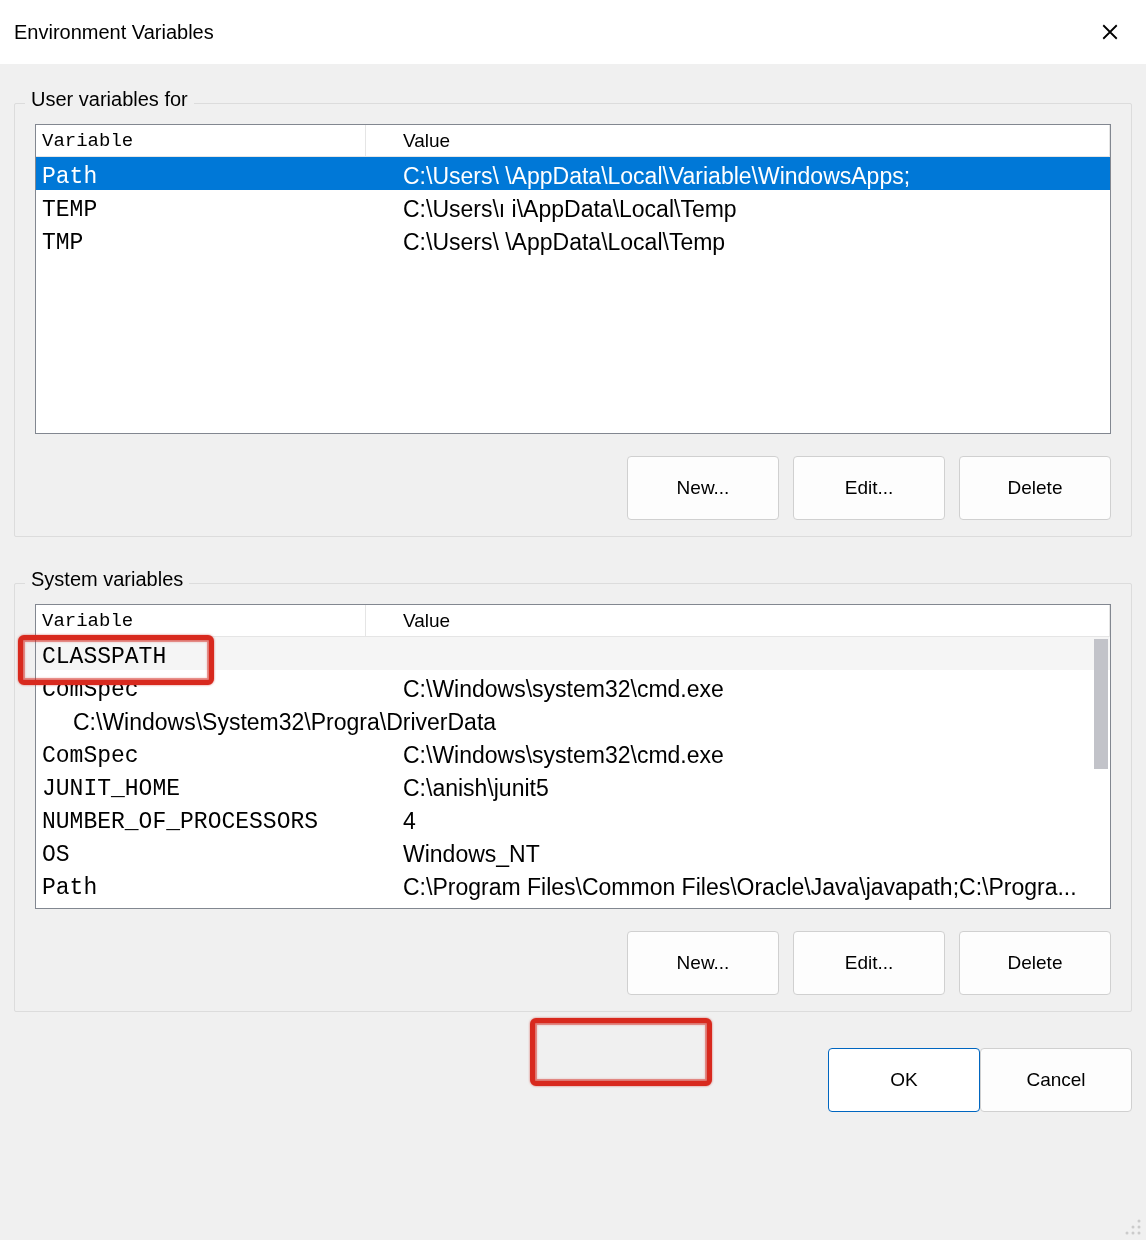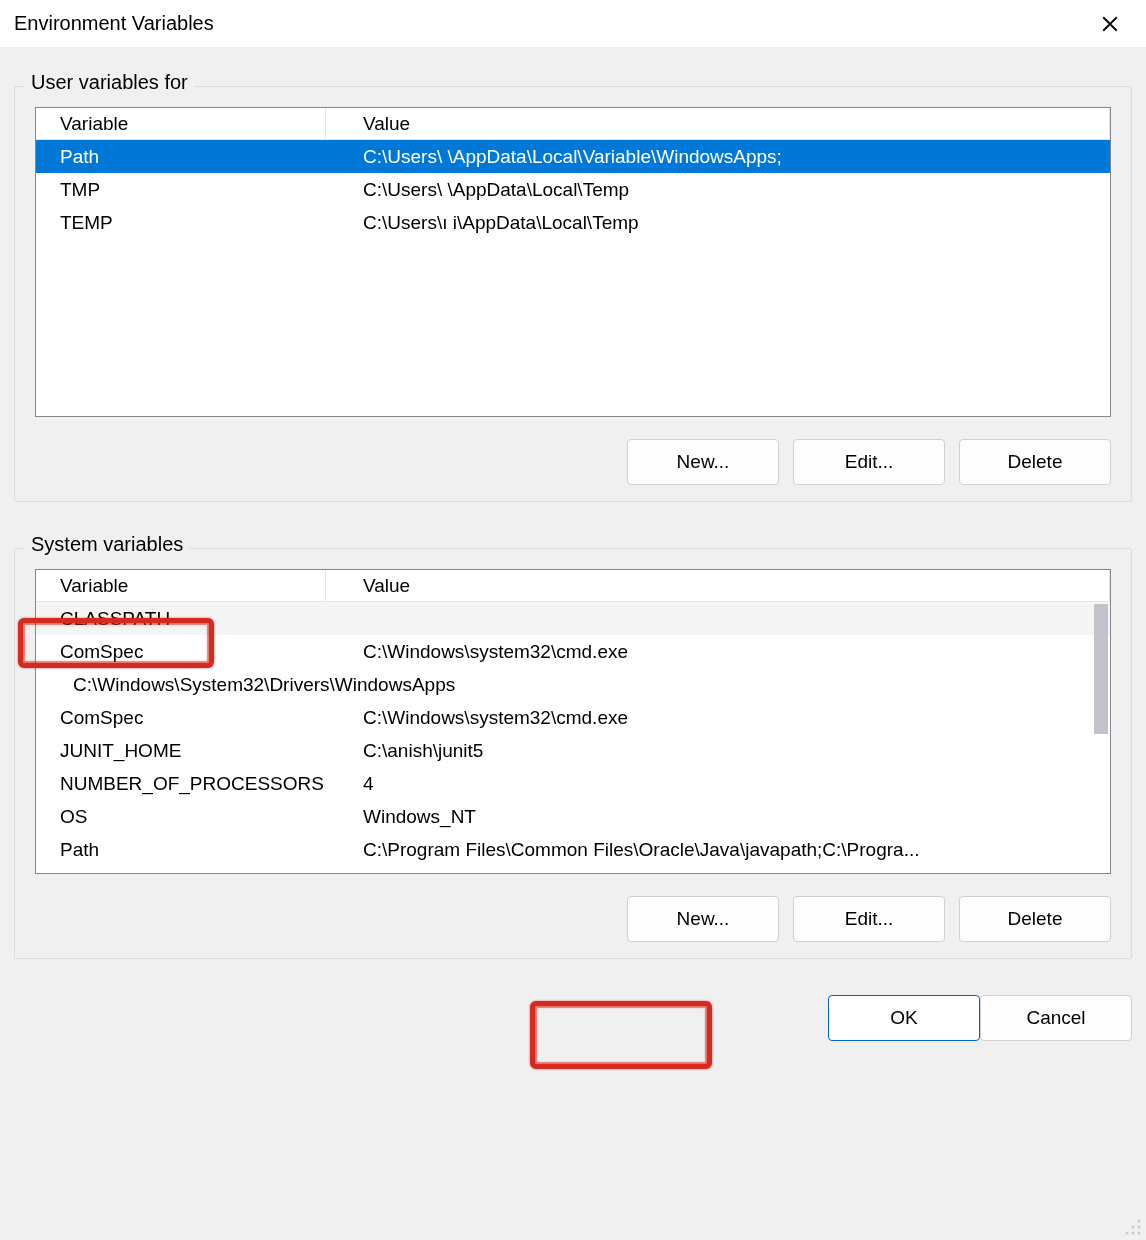--- a/index.html
+++ b/index.html
@@ -13,21 +13,21 @@
       position: relative;
     }
     .window {
       width: 100%;
       height: 100%;
       background: #fff;
       display: flex;
       flex-direction: column;
     }
     .titlebar {
-      height: 47px;
+      height: 64px;
       display: flex;
       align-items: center;
       justify-content: space-between;
       padding: 0 16px 0 14px;
       background: #fff;
       gap: 16px;
     }
     .titlebar-title { font-size: 20px; color: #000; }
     .close-btn {
       width: 40px; height: 40px;
@@ -69,37 +69,37 @@
     }
     .user-listbox { height: 310px; }
     .system-listbox { height: 305px; position: relative; }
     .list-header {
       display: flex;
       height: 32px;
       align-items: center;
       border-bottom: 1px solid #e5e5e5;
       background: #fff;
     }
-    .col-var { width: 290px; padding-left: 24px; }
+    .col-var { width: 330px; padding-left: 6px; font-family: Liberation Mono, monospace; }
     .col-val { flex: 1; padding-left: 2px; margin-left: 35px; }
     .list-header .col-var,
     .list-header .col-val {
       color: #000;
       font-size: 19px;
       border-right: 1px solid #e5e5e5;
       height: 100%;
       display: flex;
       align-items: center;
     }
     .list-body { overflow: hidden; }
     .row {
       display: flex;
       height: 33px;
-      align-items: center;
-      font-size: 19px;
+      align-items: flex-end;
+      font-size: 23px;
       white-space: nowrap;
       overflow: hidden;
     }
     .row .col-var, .row .col-val {
       overflow: hidden;
       text-overflow: ellipsis;
     }
     .row.selected {
       background: #0078d7;
       color: #fff;
@@ -108,21 +108,21 @@
       background: #f5f5f5;
     }
     .button-row {
       display: flex;
       justify-content: flex-end;
       gap: 14px;
       margin-top: 22px;
     }
     .btn {
       width: 152px;
-      height: 46px;
+      height: 64px;
       background: #fdfdfd;
       border: 1px solid #d0d0d0;
       border-radius: 4px;
       font-size: 19px;
       color: #000;
       cursor: pointer;
       display: flex;
       align-items: center;
       justify-content: center;
     }
@@ -197,26 +197,26 @@
         <div class="list-header">
           <div class="col-var">Variable</div>
           <div class="col-val">Value</div>
         </div>
         <div class="list-body">
           <div class="row selected">
             <div class="col-var">Path</div>
             <div class="col-val">C:\Users\             \AppData\Local\Variable\WindowsApps;</div>
           </div>
           <div class="row">
+            <div class="col-var">TEMP</div>
+            <div class="col-val">C:\Users\ı            i\AppData\Local\Temp</div>
+          </div>
+          <div class="row">
             <div class="col-var">TMP</div>
             <div class="col-val">C:\Users\             \AppData\Local\Temp</div>
-          </div>
-          <div class="row">
-            <div class="col-var">TEMP</div>
-            <div class="col-val">C:\Users\ı            i\AppData\Local\Temp</div>
           </div>
         </div>
       </div>
       <div class="button-row">
         <button class="btn">New...</button>
         <button class="btn">Edit...</button>
         <button class="btn">Delete</button>
       </div>
     </div>
 
@@ -229,21 +229,21 @@
         </div>
         <div class="list-body">
           <div class="row shaded">
             <div class="col-var">CLASSPATH</div>
           </div>
           <div class="row">
             <div class="col-var">ComSpec</div>
             <div class="col-val">C:\Windows\system32\cmd.exe</div>
           </div>
           <div class="row">
-            <div class="col-val">C:\Windows\System32\Drivers\WindowsApps</div>
+            <div class="col-val">C:\Windows\System32\Progra\DriverData</div>
           </div>
           <div class="row">
             <div class="col-var">ComSpec</div>
             <div class="col-val">C:\Windows\system32\cmd.exe</div>
           </div>
           <div class="row">
             <div class="col-var">JUNIT_HOME</div>
             <div class="col-val">C:\anish\junit5</div>
           </div>
           <div class="row">

